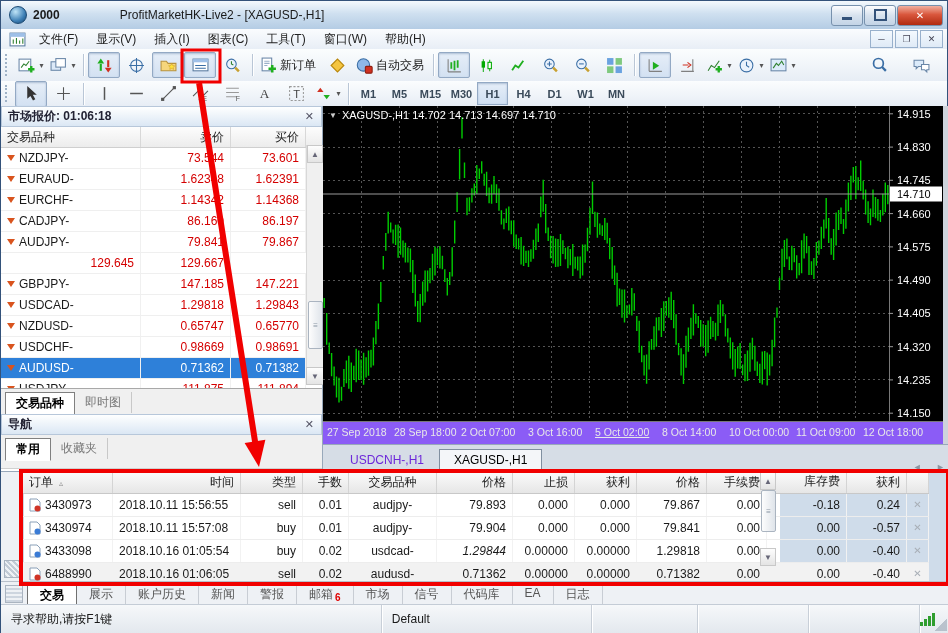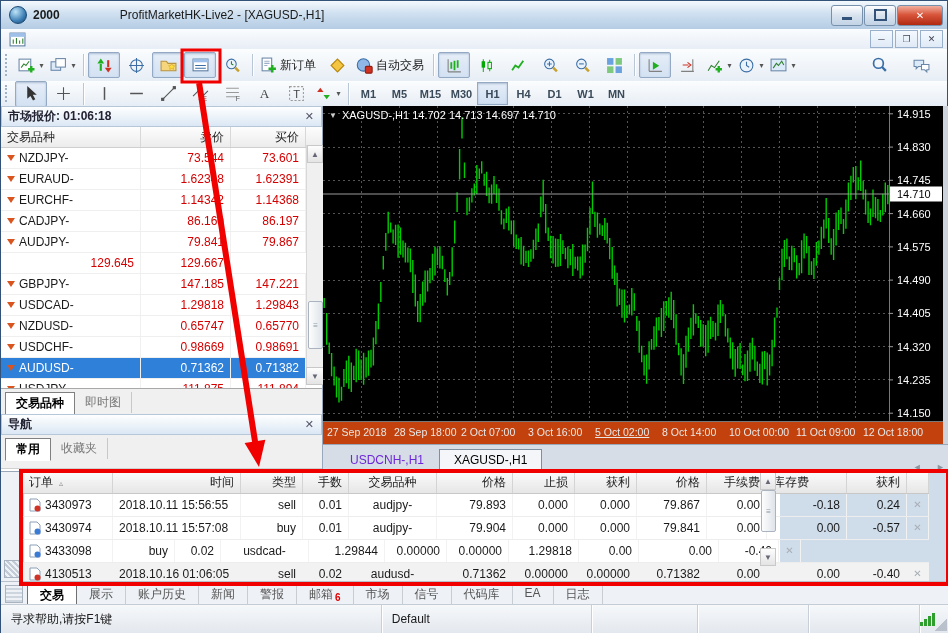--- a/index.html
+++ b/index.html
@@ -86,21 +86,21 @@
   
   .nav{position:absolute;left:0;top:308px;width:321px;height:57px;background:#fff;}
   .navtabs{height:26px;background:#f0f0f0;display:flex;align-items:flex-start;padding:3px 0 4px 4px;border-bottom:1px solid #d0d0d0;}
 
   
   .chartcol{position:absolute;left:322px;top:0;width:626px;height:365px;background:#000;}
   .chart-plot{position:absolute;left:0;top:0;width:620px;height:315px;}
   .rstrip{position:absolute;right:0;top:0;width:6px;height:338px;background:#cdd3db;}
   .chart-title{position:absolute;left:6px;top:3px;color:#fff;font-size:11px;display:flex;gap:5px;align-items:center;}
   .c-collapse{color:#ccc;font-size:8px;}
-  .timeaxis{position:absolute;left:0;top:315px;width:620px;height:23px;background:#c2410c;border-top:1px solid #787878;}
+  .timeaxis{position:absolute;left:0;top:315px;width:620px;height:23px;background:#8b5cf6;border-top:1px solid #787878;}
   .timeaxis span{position:absolute;top:4px;color:#e8e8e8;font-size:10.5px;white-space:nowrap;}
   .charttabs{position:absolute;left:0;top:338px;width:626px;height:27px;background:#d6dde6;border-top:1px solid #98a8ba;
     display:flex;align-items:flex-end;padding:0 0 0 12px;}
   .ctab{padding:3px 14px 4px;color:#6d28d9;border:1px solid transparent;}
   .ctab.active{background:#f4f6f9;border:1px solid #808fa0;border-bottom-color:#f4f6f9;color:#000;}
   .ctab-arrows{margin-left:auto;padding-right:10px;color:#8a96a4;font-size:9px;letter-spacing:6px;}
 
   
   .terminal{position:absolute;left:0;top:470px;width:779px;height:110px;background:#fff;border-top:1px solid #98a8ba;}
   .term-grip{position:absolute;left:0;top:0;width:22px;height:110px;background:#eef1f5;border-right:1px solid #d0d6de;}
@@ -159,20 +159,29 @@
         </div>
     </div>
   </div>
 
   <div class="menubar">
     <svg class="ticon" style="margin:0 4px" viewBox="0 0 16 16">
         <rect x="1" y="2" width="14" height="12" fill="#fff" stroke="#5a7ba0"></rect>
         <rect x="1" y="2" width="14" height="3.5" fill="#9fc0e8"></rect>
         <path d="M4 12V8M7 12V6.5M10 12V9M13 12V7" stroke="#2d7f2d"></path>
       </svg>
+    <div id="menu-items" style="display:flex">
+        <div class="menuitem">文件(F)</div>
+        <div class="menuitem">显示(V)</div>
+        <div class="menuitem">插入(I)</div>
+        <div class="menuitem">图表(C)</div>
+        <div class="menuitem">工具(T)</div>
+        <div class="menuitem">窗口(W)</div>
+        <div class="menuitem">帮助(H)</div>
+      </div>
     <div class="childbtns">
       <div class="cbtn">─</div>
       <div class="cbtn">❐</div>
       <div class="cbtn">✕</div>
     </div>
   </div>
 
   <div class="toolbar tb1">
     <div class="tgrip"></div>
     <div id="tb1-groups" style="display:flex;align-items:center;">
@@ -634,21 +643,21 @@
           <div style="width: 90px; text-align: left;">订单<span class="sortmark">▵</span></div>
           <div style="width: 128px; text-align: right;">时间</div>
           <div style="width: 62px; text-align: right;">类型</div>
           <div style="width: 46px; text-align: right;">手数</div>
           <div style="width: 88px; text-align: center;">交易品种</div>
           <div style="width: 76px; text-align: right;">价格</div>
           <div style="width: 62px; text-align: right;">止损</div>
           <div style="width: 62px; text-align: right;">获利</div>
           <div style="width: 70px; text-align: right;">价格</div>
           <div style="width: 60px; text-align: right;">手续费</div>
-          <div style="width: 80px; text-align: left;">库存费</div>
+          <div style="width: 80px; text-align: right; font-family: Liberation Mono, monospace;">库存费</div>
           <div style="width: 60px; text-align: right;">获利</div>
           <div style="width: 22px;"></div>
         </div>
       <div id="term-rows">
           <div class="trow">
             <div class="ocell" style="width: 90px; text-align: left;">
               <svg width="12" height="14" viewBox="0 0 12 14">
                 <path d="M1 1h7l3 3v9H1z" fill="#fff" stroke="#8aa0b8"></path>
                 <circle cx="8.5" cy="10.5" r="3" fill="#d03426"></circle>
               </svg>
@@ -689,39 +698,40 @@
             <div class="rowx" style="width: 22px;">✕</div>
           </div>
           <div class="trow">
             <div class="ocell" style="width: 90px; text-align: left;">
               <svg width="12" height="14" viewBox="0 0 12 14">
                 <path d="M1 1h7l3 3v9H1z" fill="#fff" stroke="#8aa0b8"></path>
                 <circle cx="8.5" cy="10.5" r="3" fill="#3a7bd5"></circle>
               </svg>
               <span>3433098</span>
             </div>
+            <div style="width: 128px; text-align: left;">2018.10.16 01:05:54</div>
             <div style="width: 62px; text-align: right;">buy</div>
             <div style="width: 46px; text-align: right;">0.02</div>
             <div style="width: 88px; text-align: center;">usdcad-</div>
-            <div style="width: 76px; text-align: right;">1.29844</div>
+            <div style="width: 76px; text-align: right; font-style: italic;">1.29844</div>
             <div style="width: 62px; text-align: right;">0.00000</div>
             <div style="width: 62px; text-align: right;">0.00000</div>
             <div style="width: 70px; text-align: right;">1.29818</div>
             <div style="width: 60px; text-align: right;">0.00</div>
             <div style="width: 80px; text-align: right;">0.00</div>
             <div style="width: 60px; text-align: right;">-0.40</div>
             <div class="rowx" style="width: 22px;">✕</div>
           </div>
           <div class="trow shade">
             <div class="ocell" style="width: 90px; text-align: left;">
               <svg width="12" height="14" viewBox="0 0 12 14">
                 <path d="M1 1h7l3 3v9H1z" fill="#fff" stroke="#8aa0b8"></path>
                 <circle cx="8.5" cy="10.5" r="3" fill="#d03426"></circle>
               </svg>
-              <span>4130513</span>
+              <span>6488990</span>
             </div>
             <div style="width: 128px; text-align: left;">2018.10.16 01:06:05</div>
             <div style="width: 62px; text-align: right;">sell</div>
             <div style="width: 46px; text-align: right;">0.02</div>
             <div style="width: 88px; text-align: center;">audusd-</div>
             <div style="width: 76px; text-align: right;">0.71362</div>
             <div style="width: 62px; text-align: right;">0.00000</div>
             <div style="width: 62px; text-align: right;">0.00000</div>
             <div style="width: 70px; text-align: right;">0.71382</div>
             <div style="width: 60px; text-align: right;">0.00</div>

